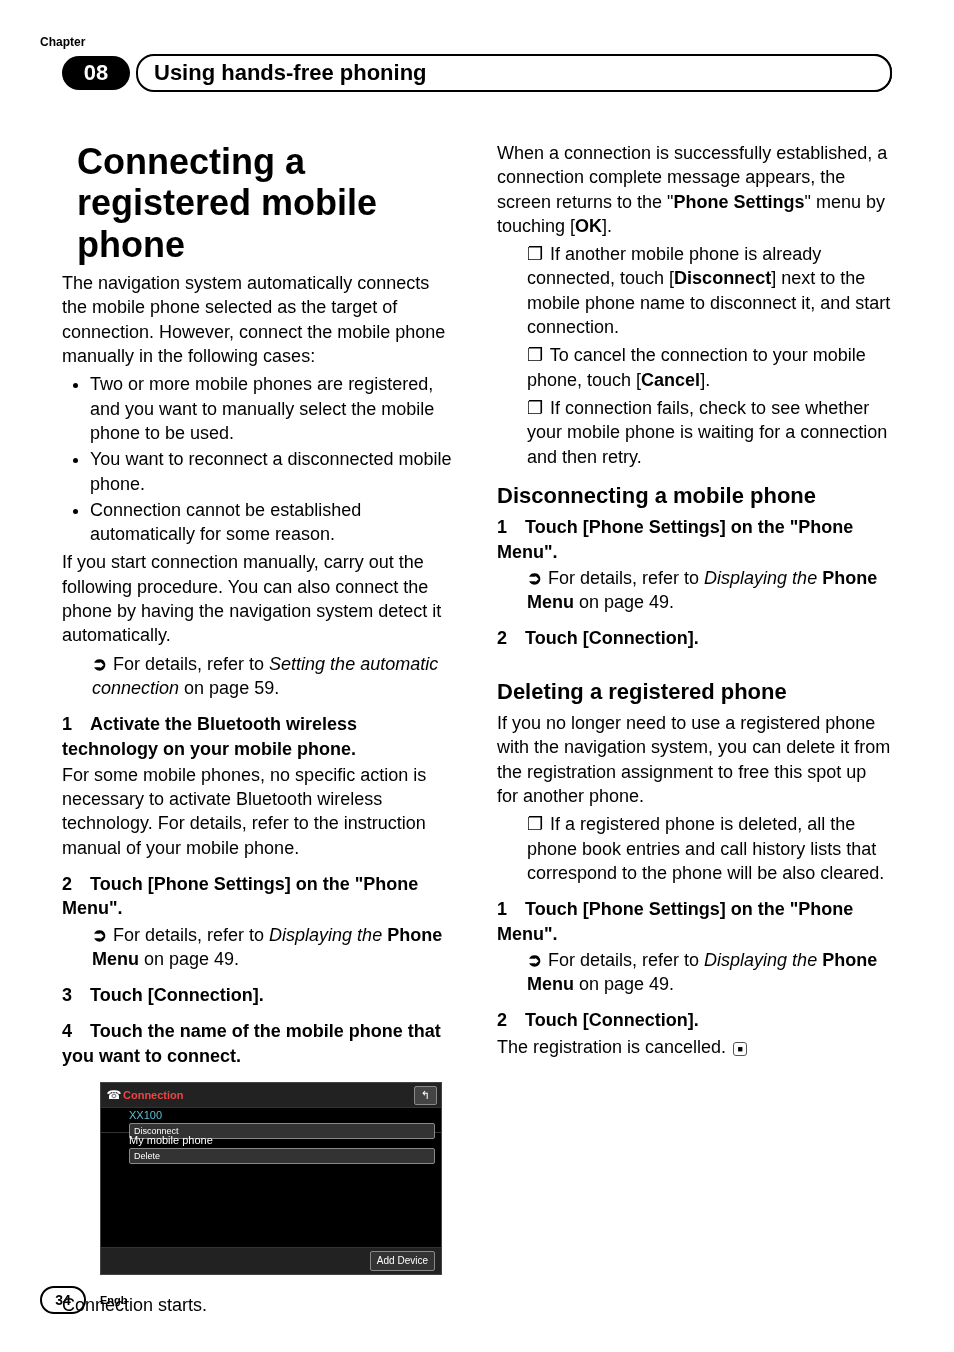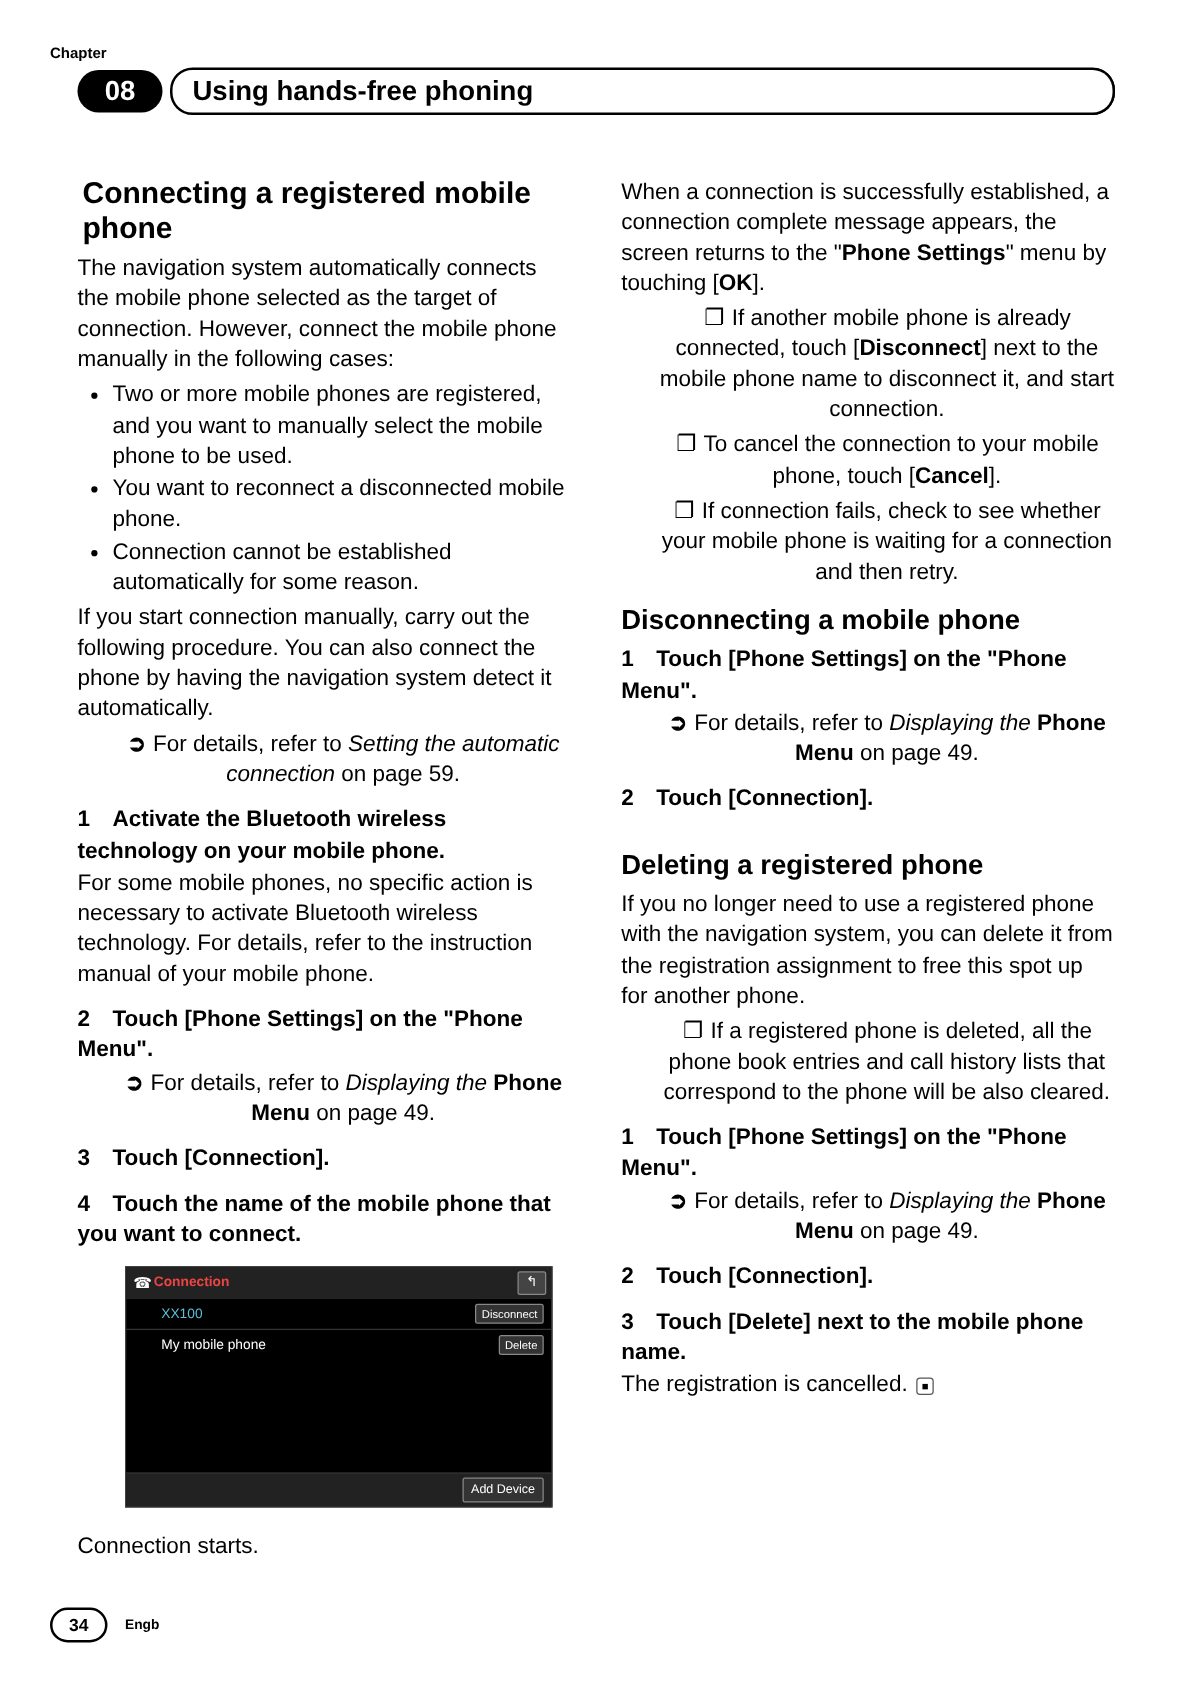--- a/index.html
+++ b/index.html
@@ -80,23 +80,23 @@
     gap: 40px;
     margin-top: 50px;
   }
   .col {
     flex: 1;
     font-size: 18px;
     line-height: 1.35;
     font-weight: 300;
   }
   h1.section {
-    font-size: 24px;
-    font-weight: bold;
-    margin: 0 0 6px 4px;
+    font-size: 36px;
+    font-weight: bold;
+    margin: 0 0 6px 15px;
     line-height: 1.15;
   }
   h2.subsection {
     font-size: 22px;
     font-weight: bold;
     margin: 20px 0 6px 0;
     line-height: 1.2;
   }
   p { margin: 0 0 4px 0; }
   ul.bullets {
@@ -121,21 +121,20 @@
     font-weight: bold;
     margin: 12px 0 2px 0;
   }
   .step .num {
     display: inline-block;
     width: 28px;
   }
   .sub-indent {
     padding-left: 30px;
     margin: 0 0 4px 0;
-    text-align: center;
   }
   em.ital { font-style: italic; }
   strong.b { font-weight: bold; }
   .end-icon {
     display: inline-block;
     border: 1px solid #555;
     border-radius: 3px;
     width: 12px;
     height: 12px;
     font-size: 9px;
@@ -173,25 +172,25 @@
   }
   .dev-back {
     background: #444;
     padding: 1px 6px;
     border: 1px solid #888;
     border-radius: 2px;
     font-size: 11px;
   }
   .dev-row {
     display: flex;
-    align-items: center;
     justify-content: space-between;
     height: 24px;
     padding: 0 6px 0 28px;
     border-top: 1px solid #333;
+    flex-direction: column;
   }
   .dev-row .name { font-size: 11px; }
   .dev-row .name.blue { color: #5bbfd6; }
   .dev-row .btn {
     background: #333;
     border: 1px solid #888;
     border-radius: 2px;
     font-size: 9px;
     padding: 1px 4px;
   }
@@ -334,21 +333,20 @@
       <p class="sub-indent">
         <span class="note-icon">❐</span>
         <span>If a registered phone is deleted, all the phone book entries and call history lists that correspond to the phone will be also cleared.</span>
       </p>
       <p class="step"><span class="num">1</span><span>Touch [Phone Settings] on the "Phone Menu".</span></p>
       <p class="sub-indent">
         <span class="xref-icon">➲</span>
         <span>For details, refer to </span><em class="ital">Displaying the </em><strong class="b">Phone Menu</strong><span> on page 49.</span>
       </p>
       <p class="step"><span class="num">2</span><span>Touch [Connection].</span></p>
-      <p class="step"><span class="num">3</span><span>Touch [Delete] next to the mobile phone name.</span></p>
       <p>
         <span>The registration is cancelled.</span>
         <span class="end-icon">■</span>
       </p>
     </div>
   </div>
 
   <div class="page-footer">
     <div class="page-num">34</div>
     <div class="engb">Engb</div>

